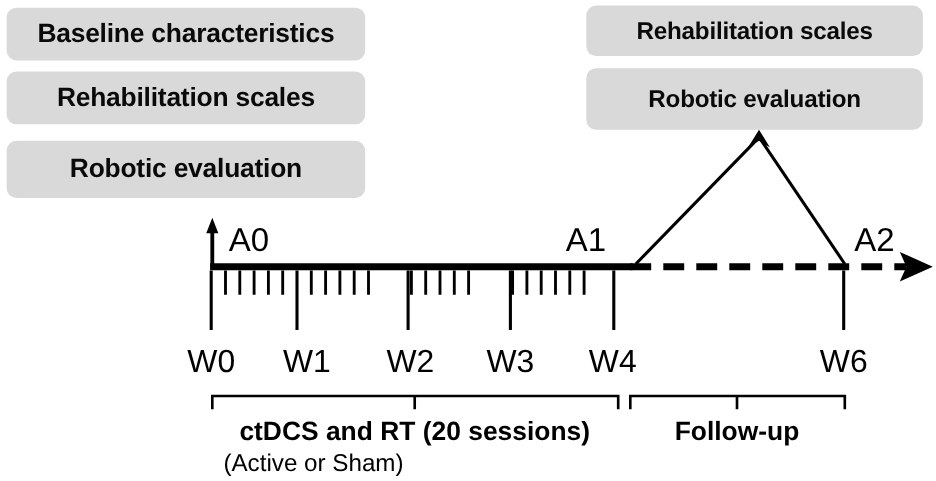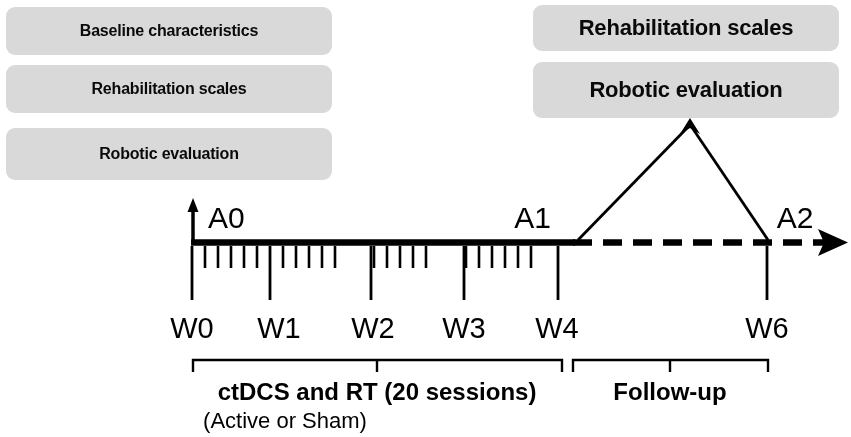--- a/index.html
+++ b/index.html
@@ -22,21 +22,21 @@
     background: #d9d9d9;
     border-radius: 9px;
     display: flex;
     align-items: center;
     justify-content: center;
     font-weight: bold;
     color: #0a0a0a;
     letter-spacing: -0.2px;
     box-sizing: border-box;
   }
-  .box-left { left: 6px; width: 326px; font-size: 16px; }
+  .box-left { left: 6px; width: 326px; font-size: 24px; }
   .box-right { left: 533px; width: 306px; font-size: 22px; }
 
   #box-baseline { top: 7px;  height: 48px; }
   #box-rehab-left { top: 65px; height: 48px; }
   #box-robotic-left { top: 128px; height: 52px; }
 
   #box-rehab-right { top: 5px;  height: 46px; }
   #box-robotic-right { top: 62px; height: 56px; }
 
   svg#diagram {

